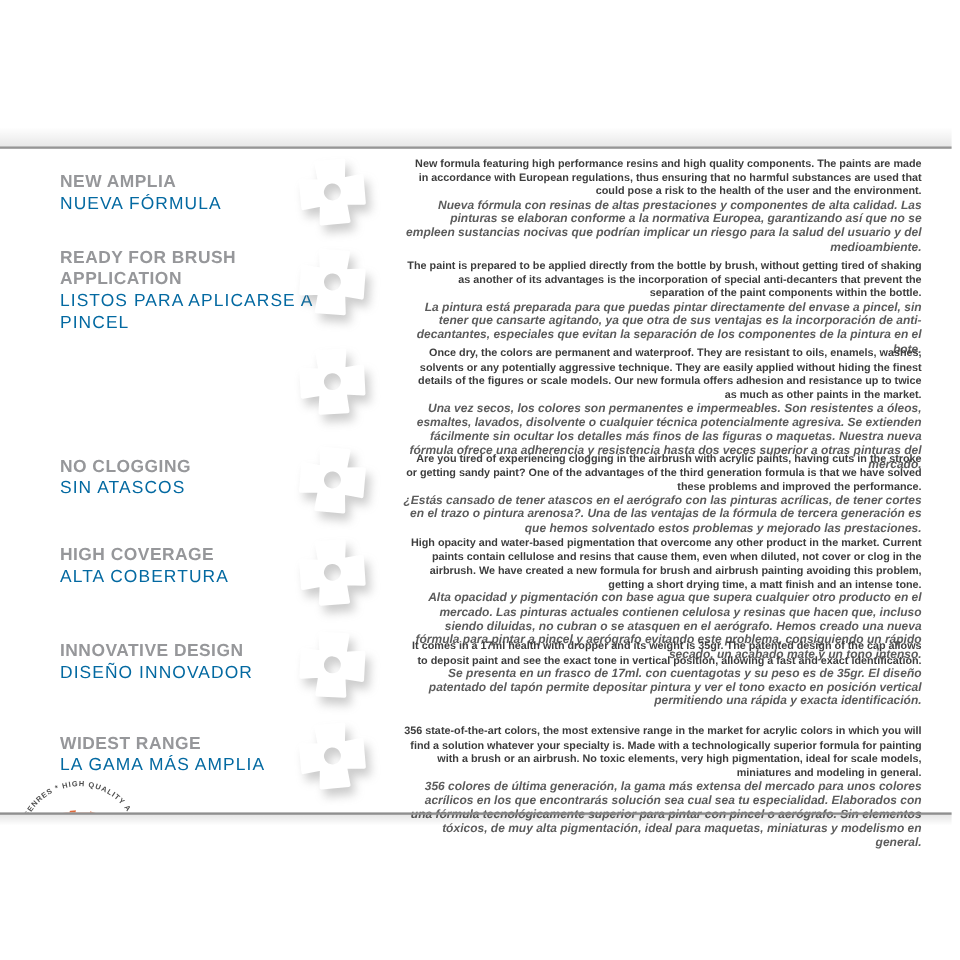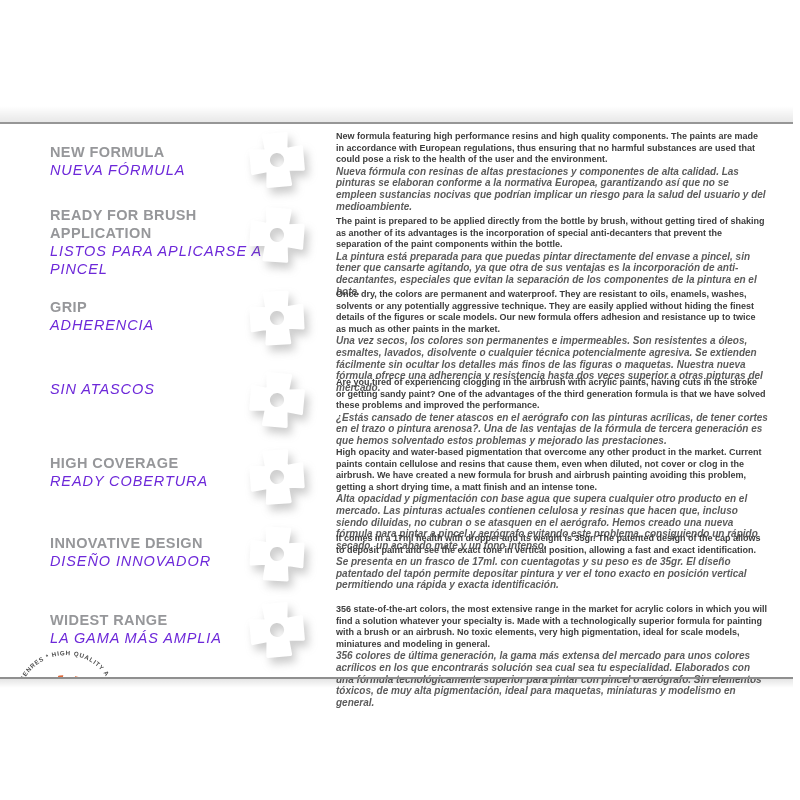--- a/index.html
+++ b/index.html
@@ -11,24 +11,24 @@
   .shadow-top{position:absolute;left:0;top:106px;width:793px;height:16px;
     background:linear-gradient(to bottom, rgba(0,0,0,0) 0%, rgba(0,0,0,0.09) 100%);}
   .rule-top{position:absolute;left:0;top:122px;width:793px;height:2px;background:#969696;}
   .rule-bottom{position:absolute;left:0;top:677px;width:793px;height:2px;background:#8f8f8f;}
   .shadow-bottom{position:absolute;left:0;top:679px;width:793px;height:9px;
     background:linear-gradient(to bottom, rgba(0,0,0,0.10) 0%, rgba(0,0,0,0) 100%);}
 
   
   .f-title{position:absolute;left:50px;width:252px;}
   .t-en{font-weight:bold;font-size:14.5px;line-height:18px;color:#96979a;letter-spacing:0.4px;}
-  .t-es{font-style:italic;font-size:14.5px;line-height:18px;color:#6d28d9;letter-spacing:0.9px;}
+  .t-es{font-size:14.5px;line-height:18px;color:#0369a1;letter-spacing:0.9px;}
 
   
-  .f-body{position:absolute;left:336px;width:432px;}
+  .f-body{position:absolute;left:336px;width:432px;text-align:right;}
   .b-en{font-weight:bold;font-size:9px;line-height:11.6px;color:#3d3d3d;}
   .b-es{font-weight:bold;font-style:italic;font-size:10px;line-height:11.6px;color:#5c5c5c;}
 
   
   .cap-icon{position:absolute;left:250px;width:54px;height:54px;
     filter:drop-shadow(4px 6px 4px rgba(110,110,110,0.35));}
   .cap-icon svg{display:block;width:100%;height:100%;overflow:visible;}
 
   
   .badge-clip{position:absolute;left:0;top:620px;width:160px;height:57px;overflow:hidden;}
@@ -43,21 +43,21 @@
     <defs>
       <path id="cap-shape" fill-rule="evenodd" fill="#ffffff" stroke="#ffffff" stroke-width="6" stroke-linejoin="round" d="M29,3 L71,3 L68,32 L97,29 L97,71 L68,68 L71,97 L29,97 L32,68 L3,71 L3,29 L32,32 Z
            M50,34 a16,16 0 1,0 0.01,0 Z"></path>
     </defs>
   </svg>
 
   <div class="shadow-top"></div>
   <div class="rule-top"></div>
 
   <div class="f-title" style="top:143px">
-    <div class="t-en">NEW FORMULA</div>
+    <div class="t-en">NEW AMPLIA</div>
     <div class="t-es">NUEVA FÓRMULA</div>
   </div>
   <div class="cap-icon" style="top:133px">
     <svg viewBox="0 0 100 100" style="transform:rotate(-5deg)">
         <use href="#cap-shape"></use>
       </svg>
   </div>
   <div class="f-body" style="top:131px">
     <div class="b-en">New formula featuring high performance resins and high quality components. The paints are made in accordance with European regulations, thus ensuring that no harmful substances are used that could pose a risk to the health of the user and the environment.</div>
     <div class="b-es">Nueva fórmula con resinas de altas prestaciones y componentes de alta calidad. Las pinturas se elaboran conforme a la normativa Europea, garantizando así que no se empleen sustancias nocivas que podrían implicar un riesgo para la salud del usuario y del medioambiente.</div>
@@ -70,50 +70,47 @@
   <div class="cap-icon" style="top:208px">
     <svg viewBox="0 0 100 100" style="transform:rotate(4deg)">
         <use href="#cap-shape"></use>
       </svg>
   </div>
   <div class="f-body" style="top:216px">
     <div class="b-en">The paint is prepared to be applied directly from the bottle by brush, without getting tired of shaking as another of its advantages is the incorporation of special anti-decanters that prevent the separation of the paint components within the bottle.</div>
     <div class="b-es">La pintura está preparada para que puedas pintar directamente del envase a pincel, sin tener que cansarte agitando, ya que otra de sus ventajas es la incorporación de anti-decantantes, especiales que evitan la separación de los componentes de la pintura en el bote.</div>
   </div>
 
-  <div class="f-title" style="top:298px">
-    <div class="t-en">GRIP</div>
-    <div class="t-es">ADHERENCIA</div>
-  </div>
   <div class="cap-icon" style="top:291px">
     <svg viewBox="0 0 100 100" style="transform:rotate(-3deg)">
         <use href="#cap-shape"></use>
       </svg>
   </div>
   <div class="f-body" style="top:289px">
     <div class="b-en">Once dry, the colors are permanent and waterproof. They are resistant to oils, enamels, washes, solvents or any potentially aggressive technique. They are easily applied without hiding the finest details of the figures or scale models. Our new formula offers adhesion and resistance up to twice as much as other paints in the market.</div>
     <div class="b-es">Una vez secos, los colores son permanentes e impermeables. Son resistentes a óleos, esmaltes, lavados, disolvente o cualquier técnica potencialmente agresiva. Se extienden fácilmente sin ocultar los detalles más finos de las figuras o maquetas. Nuestra nueva fórmula ofrece una adherencia y resistencia hasta dos veces superior a otras pinturas del mercado.</div>
   </div>
 
   <div class="f-title" style="top:380px">
+    <div class="t-en">NO CLOGGING</div>
     <div class="t-es">SIN ATASCOS</div>
   </div>
   <div class="cap-icon" style="top:373px">
     <svg viewBox="0 0 100 100" style="transform:rotate(5deg)">
         <use href="#cap-shape"></use>
       </svg>
   </div>
   <div class="f-body" style="top:377px">
     <div class="b-en">Are you tired of experiencing clogging in the airbrush with acrylic paints, having cuts in the stroke or getting sandy paint? One of the advantages of the third generation formula is that we have solved these problems and improved the performance.</div>
     <div class="b-es">¿Estás cansado de tener atascos en el aerógrafo con las pinturas acrílicas, de tener cortes en el trazo o pintura arenosa?. Una de las ventajas de la fórmula de tercera generación es que hemos solventado estos problemas y mejorado las prestaciones.</div>
   </div>
 
   <div class="f-title" style="top:454px">
     <div class="t-en">HIGH COVERAGE</div>
-    <div class="t-es">READY COBERTURA</div>
+    <div class="t-es">ALTA COBERTURA</div>
   </div>
   <div class="cap-icon" style="top:450px">
     <svg viewBox="0 0 100 100" style="transform:rotate(-4deg)">
         <use href="#cap-shape"></use>
       </svg>
   </div>
   <div class="f-body" style="top:447px">
     <div class="b-en">High opacity and water-based pigmentation that overcome any other product in the market. Current paints contain cellulose and resins that cause them, even when diluted, not cover or clog in the airbrush. We have created a new formula for brush and airbrush painting avoiding this problem, getting a short drying time, a matt finish and an intense tone.</div>
     <div class="b-es">Alta opacidad y pigmentación con base agua que supera cualquier otro producto en el mercado. Las pinturas actuales contienen celulosa y resinas que hacen que, incluso siendo diluidas, no cubran o se atasquen en el aerógrafo. Hemos creado una nueva fórmula para pintar a pincel y aerógrafo evitando este problema, consiguiendo un rápido secado, un acabado mate y un tono intenso.</div>
   </div>

